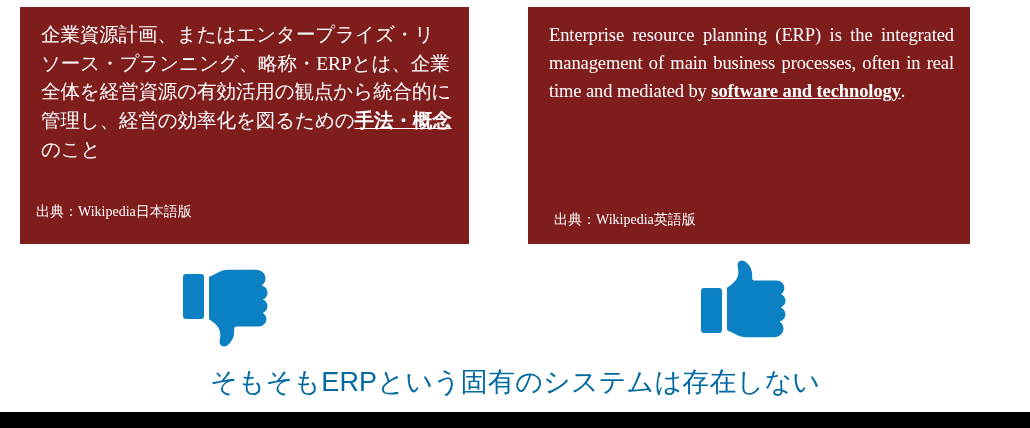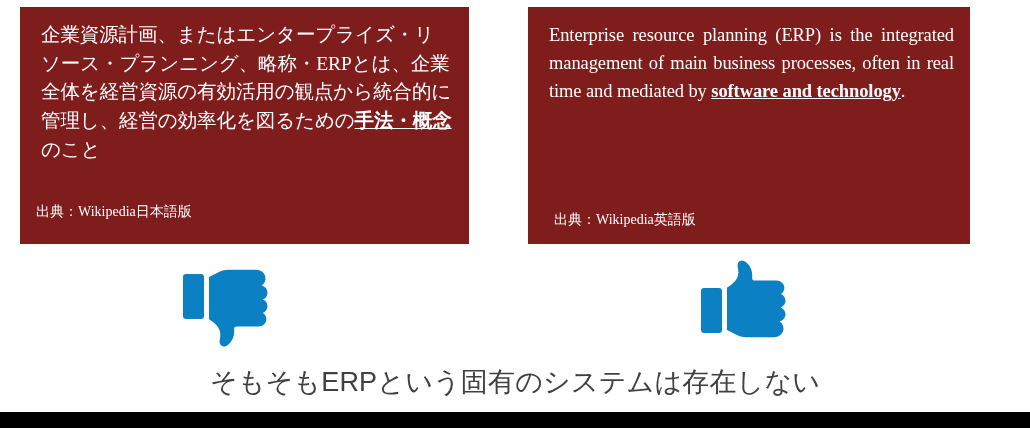--- a/index.html
+++ b/index.html
@@ -86,21 +86,21 @@
   }
 
   
   #caption {
     position: absolute;
     left: 0;
     top: 366px;
     width: 1030px;
     text-align: center;
     font-size: 27px;
-    color: #404040;
+    color: #0369a1;
     line-height: 1.2;
     letter-spacing: 0.2px;
   }
 
   
   #bottom-bar {
     position: absolute;
     left: 0;
     top: 412px;
     width: 1030px;

